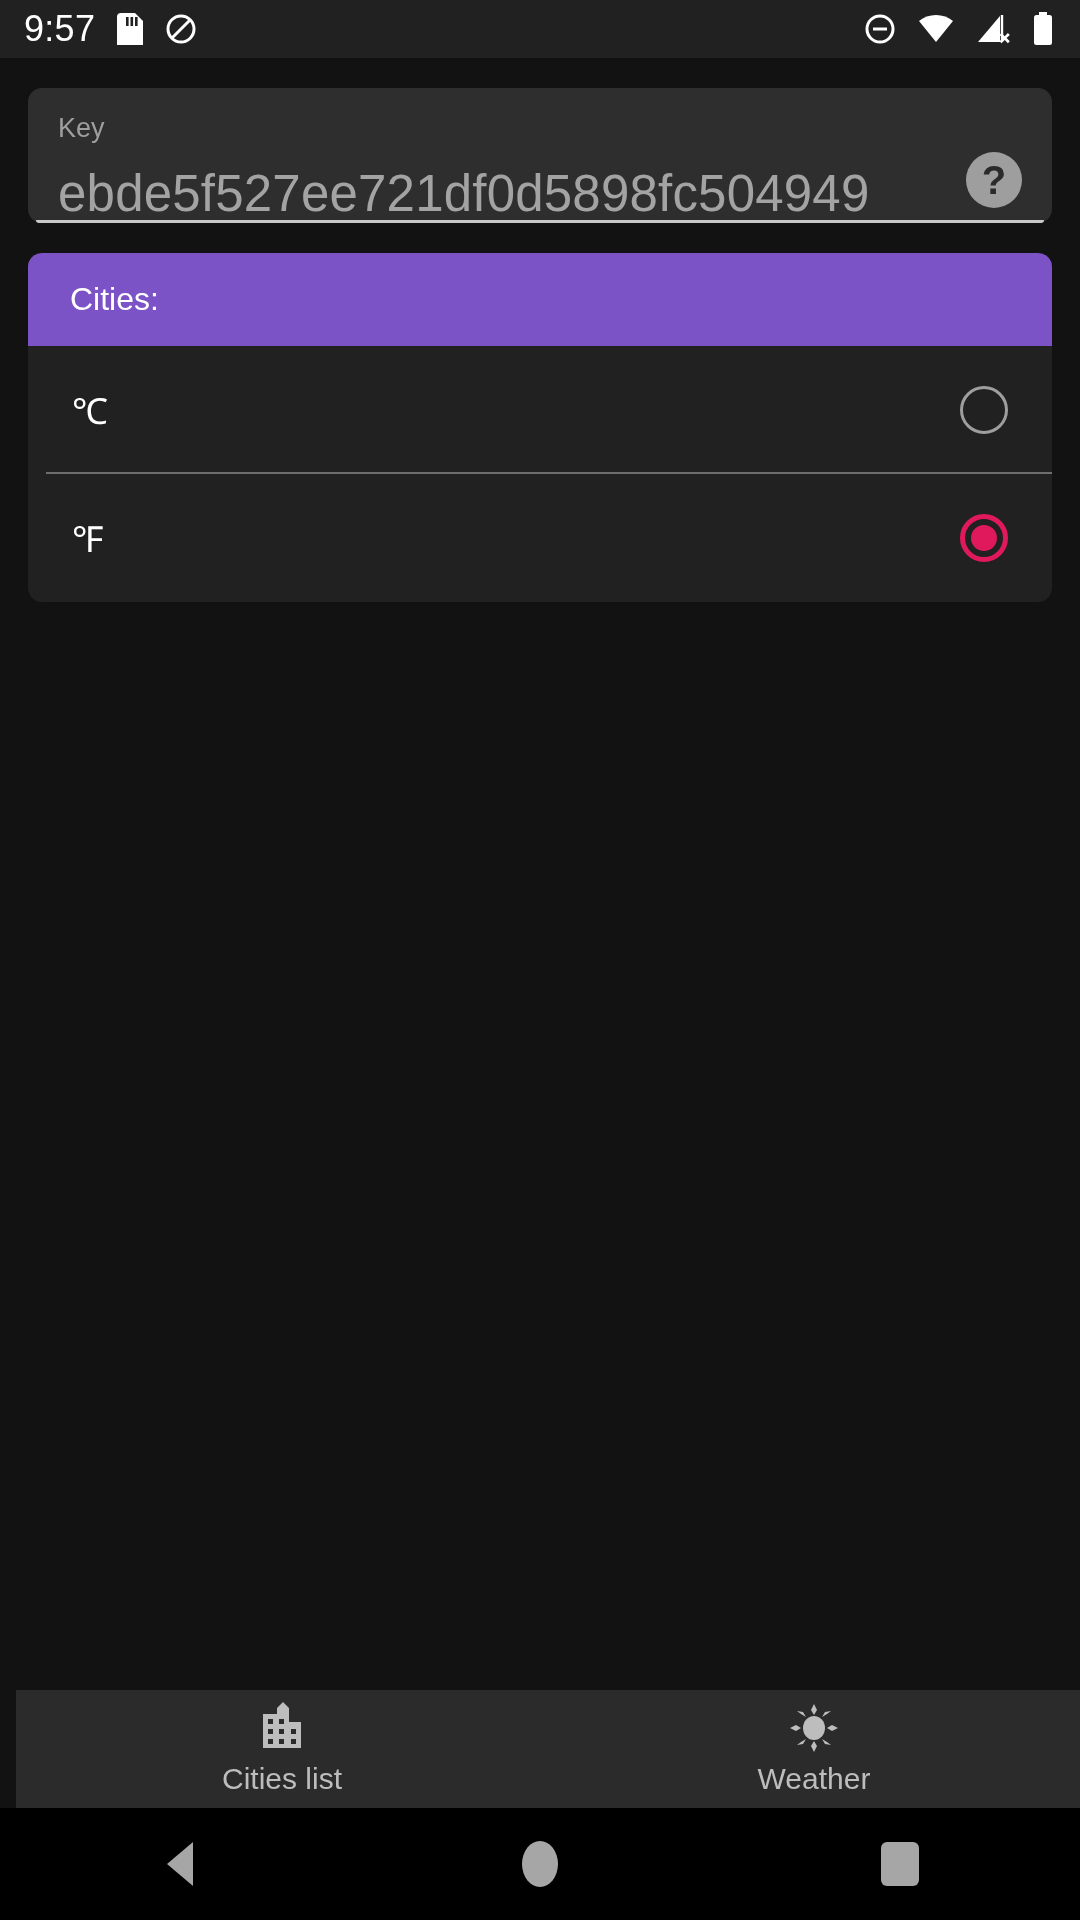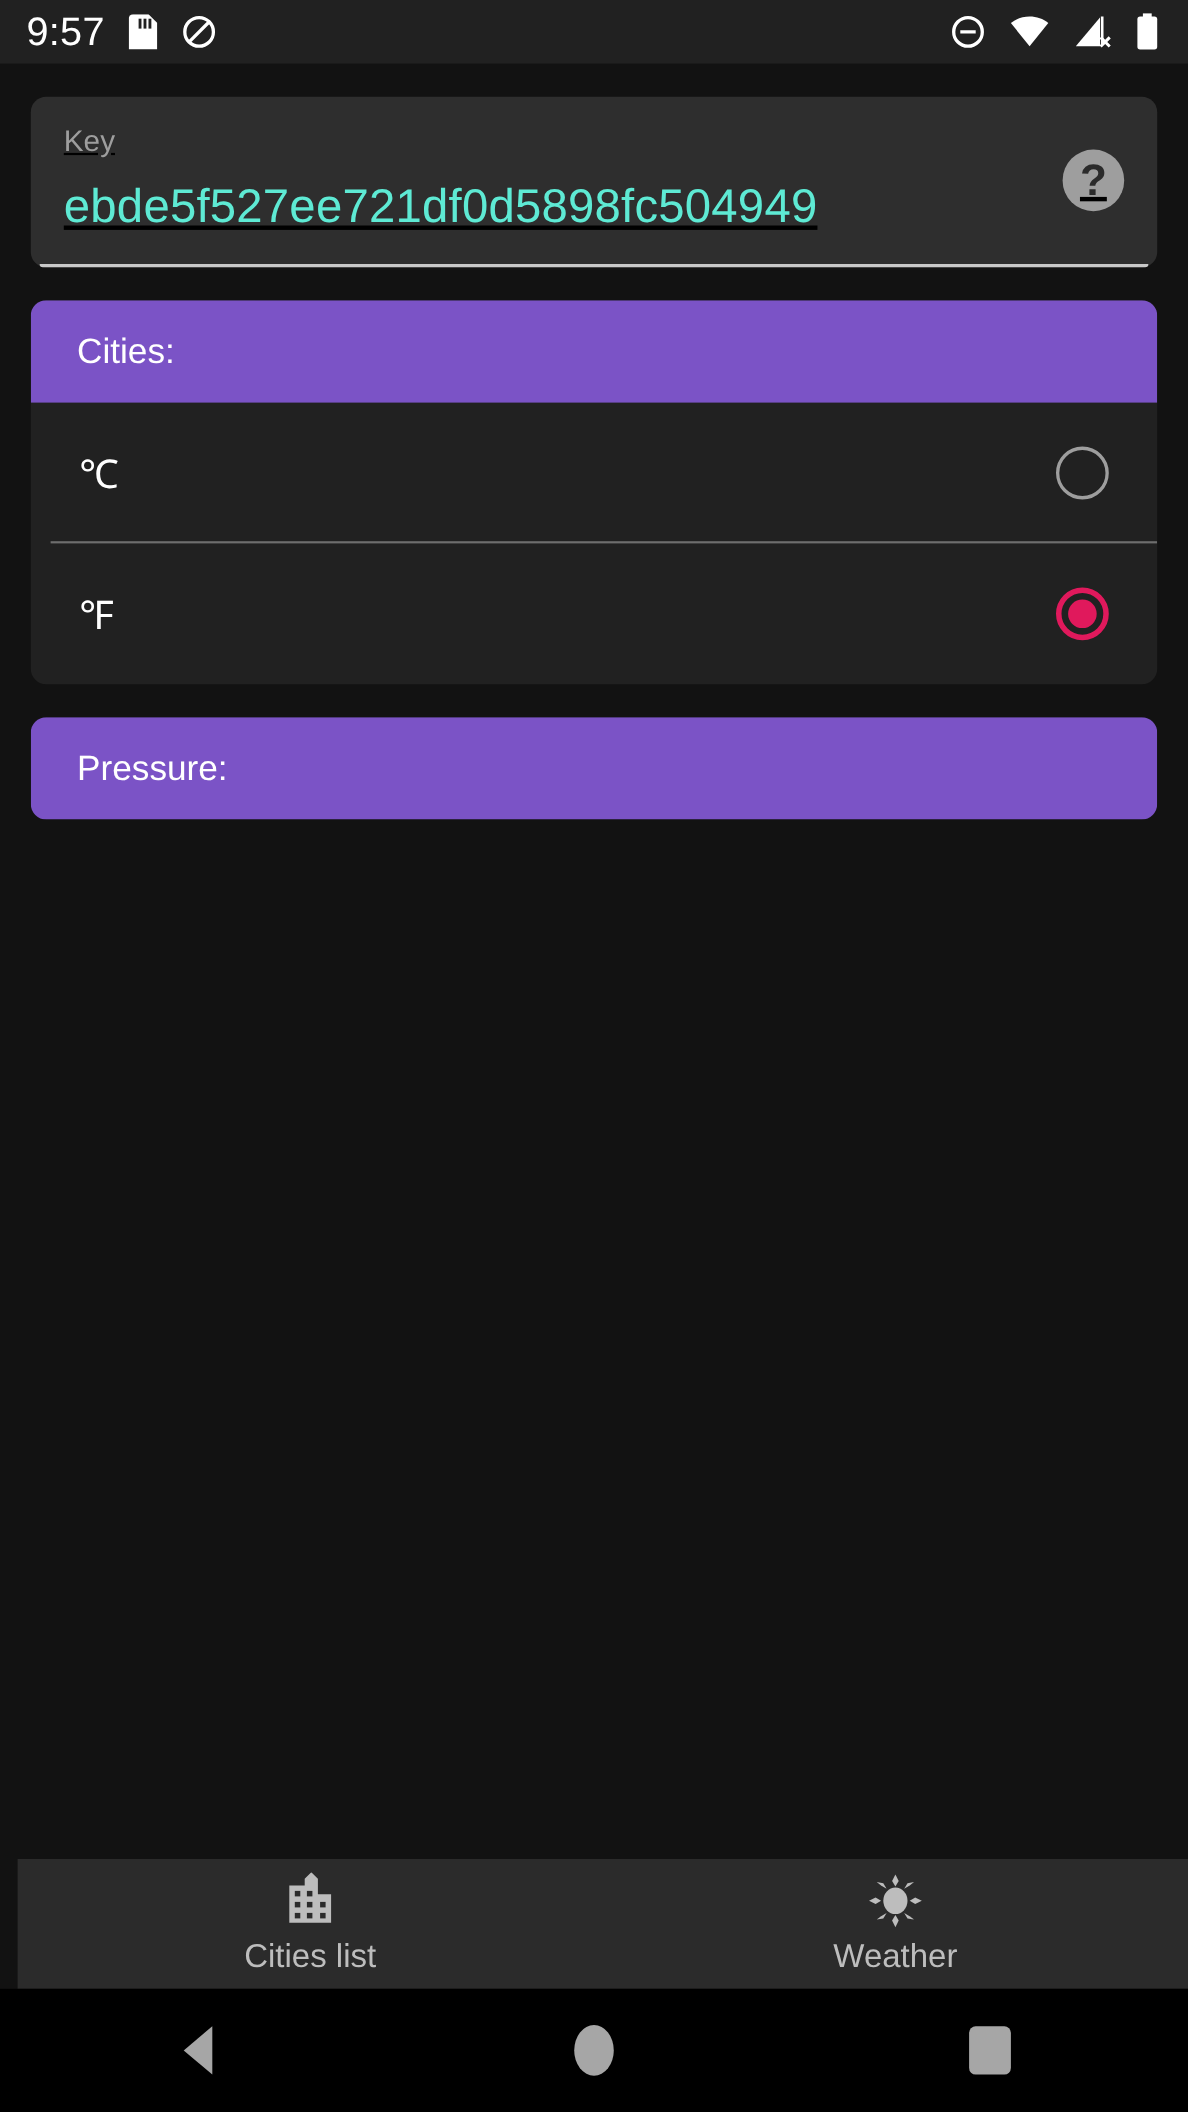--- a/index.html
+++ b/index.html
@@ -24,27 +24,27 @@
 
   
   .content{ position:absolute; top:58px; left:0; right:0; bottom:170px; background:#121212; }
 
   
   .key-card{
     margin:30px 28px 0 28px;
     background:#2e2e2e;
     border-radius:14px;
     padding:26px 30px 0 30px;
-    height:155px;
+    height:135px;
     position:relative;
-    display:flex; align-items:flex-start; justify-content:space-between;text-decoration:underline;
+    display:flex; align-items:center; justify-content:space-between;
   }
   .key-field{ flex:1; }
   .key-label{ color:#9e9e9e; font-size:27px; line-height:1.1; }
-  .key-value{ color:#5eead4; font-size:43px; margin-top:20px; letter-spacing:.2px; white-space:nowrap; }
+  .key-value{ color:#a3a3a3; font-size:51px; margin-top:20px; letter-spacing:.2px; white-space:nowrap; }
   .key-underline{
     position:absolute; left:8px; right:8px; bottom:0; height:3px; background:#c9c9c9;
     border-bottom-left-radius:14px; border-bottom-right-radius:14px;
   }
   .help-btn{
     width:56px; height:56px; border-radius:50%;
     background:#9e9e9e; color:#2b2b2b;
     display:flex; align-items:center; justify-content:center;
     font-size:40px; font-weight:bold; line-height:1;
     margin-top:22px; flex:0 0 auto; cursor:pointer;
@@ -178,21 +178,20 @@
       <div class="opt-row">
         <span class="opt-label">℉</span>
         <span class="radio checked">
           <span class="ring"></span>
           <span class="dot"></span>
         </span>
       </div>
     </div>
 
     <div class="group-card">
-      <div class="group-header">Pressure:</div>
     </div>
 
   </div>
 
   <div class="bottom-nav">
     <div class="nav-item">
       <svg width="54" height="52" viewBox="0 0 54 52">
         <path fill="#bdbdbd" d="M22 6 L28 0 L34 6 L34 20 L46 20 L46 46 L8 46 L8 12 L22 12 Z"></path>
         <rect x="13" y="17" width="5" height="5" fill="#2b2b2b"></rect>
         <rect x="24" y="17" width="5" height="5" fill="#2b2b2b"></rect>

